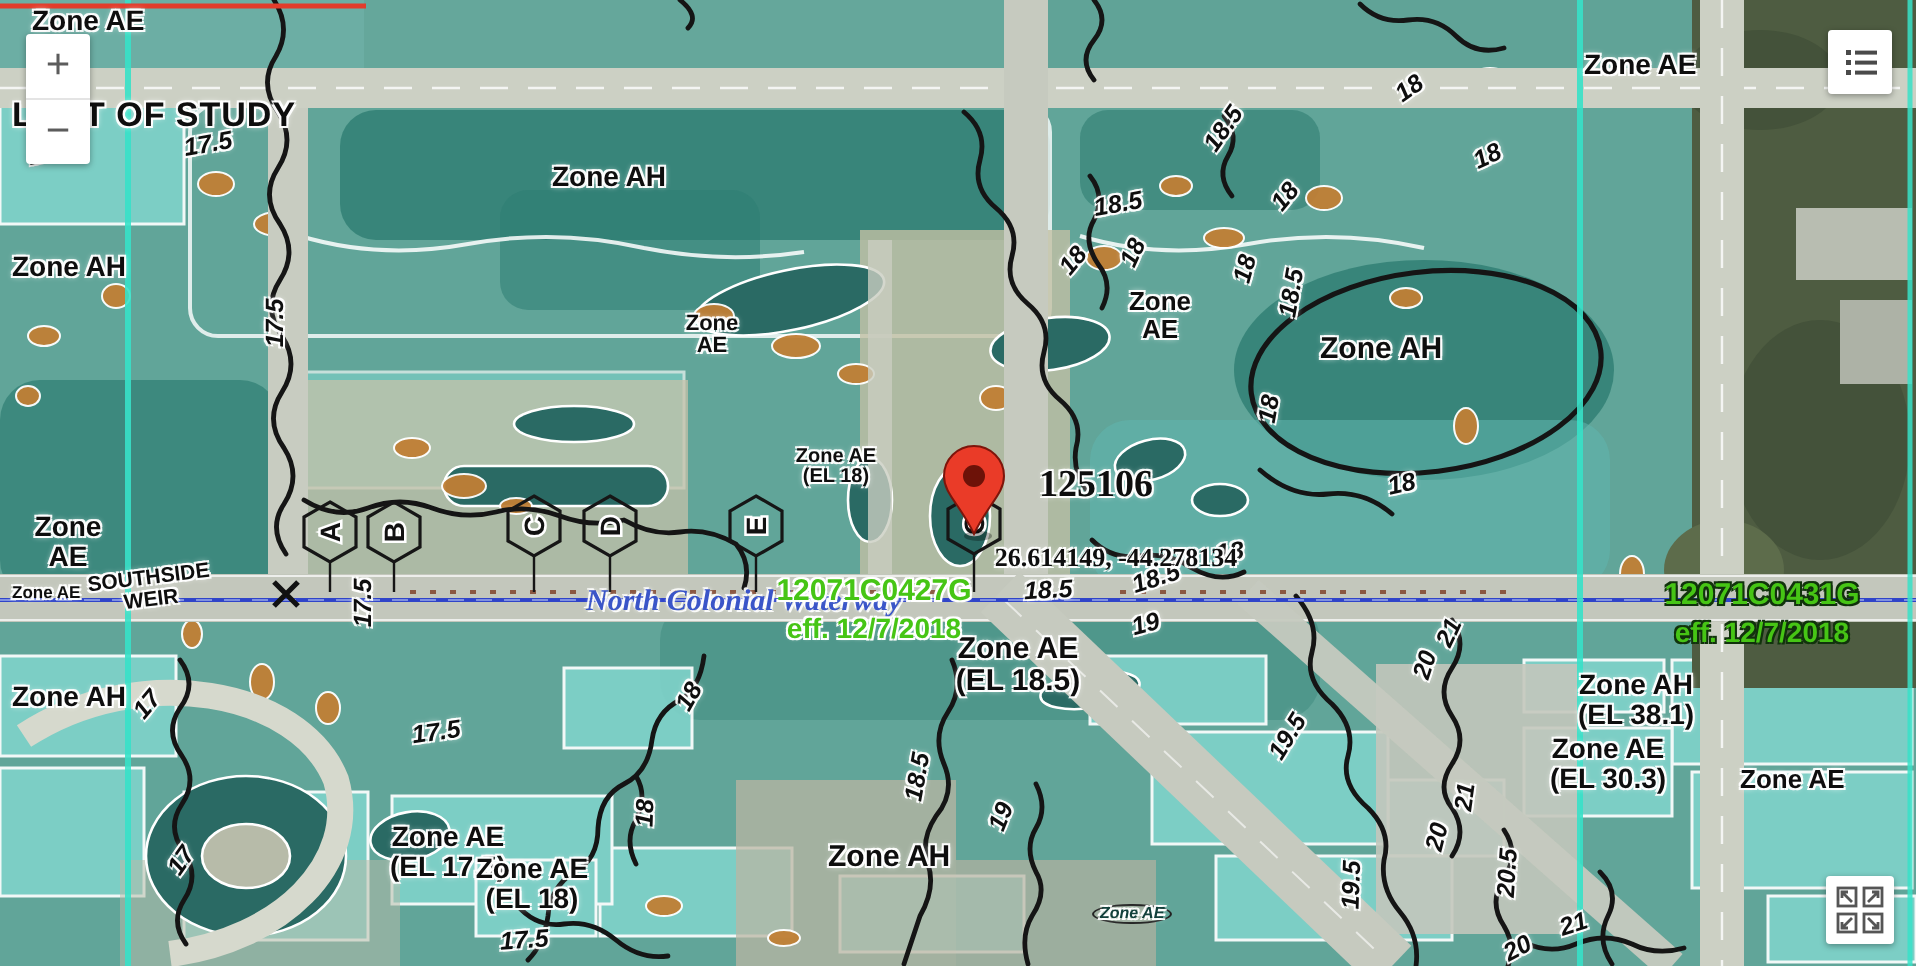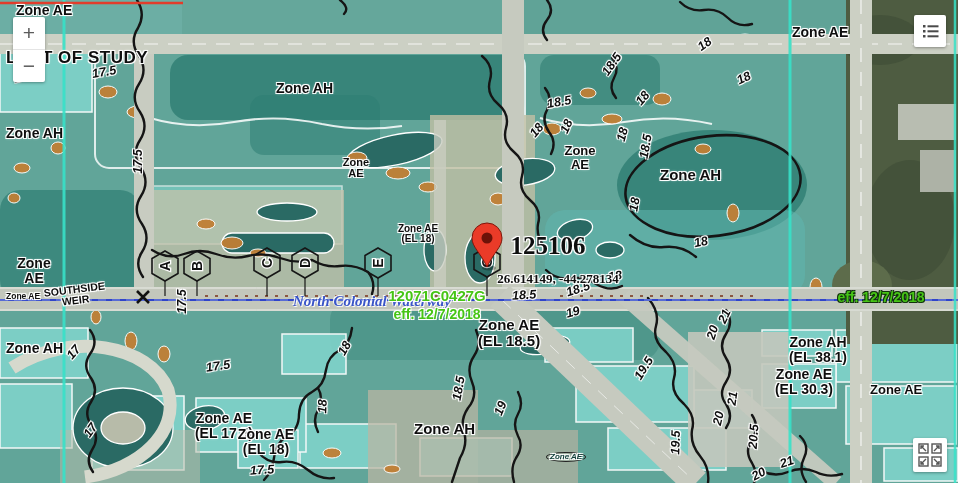--- a/index.html
+++ b/index.html
@@ -12,21 +12,21 @@
     -1px 1px 0 rgba(255,255,255,.95),1px 1px 0 rgba(255,255,255,.95),0 0 3px #fff;}
   .zl{font-size:14px;}
   .zl.lg{font-size:15px;}
   .zl.md{font-size:13px;}
   .zl.sm{font-size:11px;}
   .zl.xs{font-size:10px;}
   .zl.tiny{font-size:8.5px;}
   .oval{border:1px solid #222;border-radius:50%;padding:0 3px;font-size:8px;font-style:italic;}
   .el{font-size:12.5px;font-style:italic;white-space:nowrap;}
   .city{font-family:"Liberation Serif",serif;font-size:20px;letter-spacing:.5px;width:200px;}
-  .cityid{font-family:"Liberation Serif",serif;font-size:25px;width:200px;}
+  .cityid{font-family:"Liberation Serif",serif;font-size:19px;width:200px;}
   .coords{font-family:"Liberation Serif",serif;font-size:13px;font-weight:bold;width:160px;white-space:nowrap;}
   .panel{position:absolute;text-align:center;font-weight:bold;z-index:8;color:#46c515;line-height:1.25;}
   .panel .pid{font-size:15px;}
   .panel .peff{font-size:14px;}
   .panel.lt{text-shadow:-1px -1px 0 #fff,1px -1px 0 #fff,-1px 1px 0 #fff,1px 1px 0 #fff,0 0 2px #fff;}
   .panel.dk{text-shadow:-1px -1px 0 #11330c,1px -1px 0 #11330c,-1px 1px 0 #11330c,1px 1px 0 #11330c;}
   .waterway{position:absolute;left:293px;top:293px;width:230px;z-index:4;
     font-family:"Liberation Serif",serif;font-style:italic;font-weight:bold;font-size:15px;color:#3a55c8;
     text-shadow:-1px -1px 0 rgba(255,255,255,.9),1px 1px 0 rgba(255,255,255,.9),0 0 2px #fff;}
   .weir{left:36px;top:284px;width:78px;font-size:10.5px;transform:rotate(-7deg);}
@@ -296,20 +296,21 @@
     <div class="lbl coords" style="left:478px;top:272px;">26.614149, -44.278134</div>
   </div>
 
   <div class="waterway">North Colonial Waterway</div>
 
   <div class="panel lt" style="left:372px;top:287px;width:130px;">
     <div class="pid">12071C0427G</div>
     <div class="peff">eff. 12/7/2018</div>
   </div>
   <div class="panel dk" style="left:826px;top:289px;width:110px;">
+    <div class="pid">12071C0431G</div>
     <div class="peff">eff. 12/7/2018</div>
   </div>
 
   <div id="zoomctl" class="ctl">
     <div class="zbtn">+</div>
     <div class="zbtn">−</div>
   </div>
 
   <div id="menubtn" class="ctl">
     <svg width="32" height="32">

